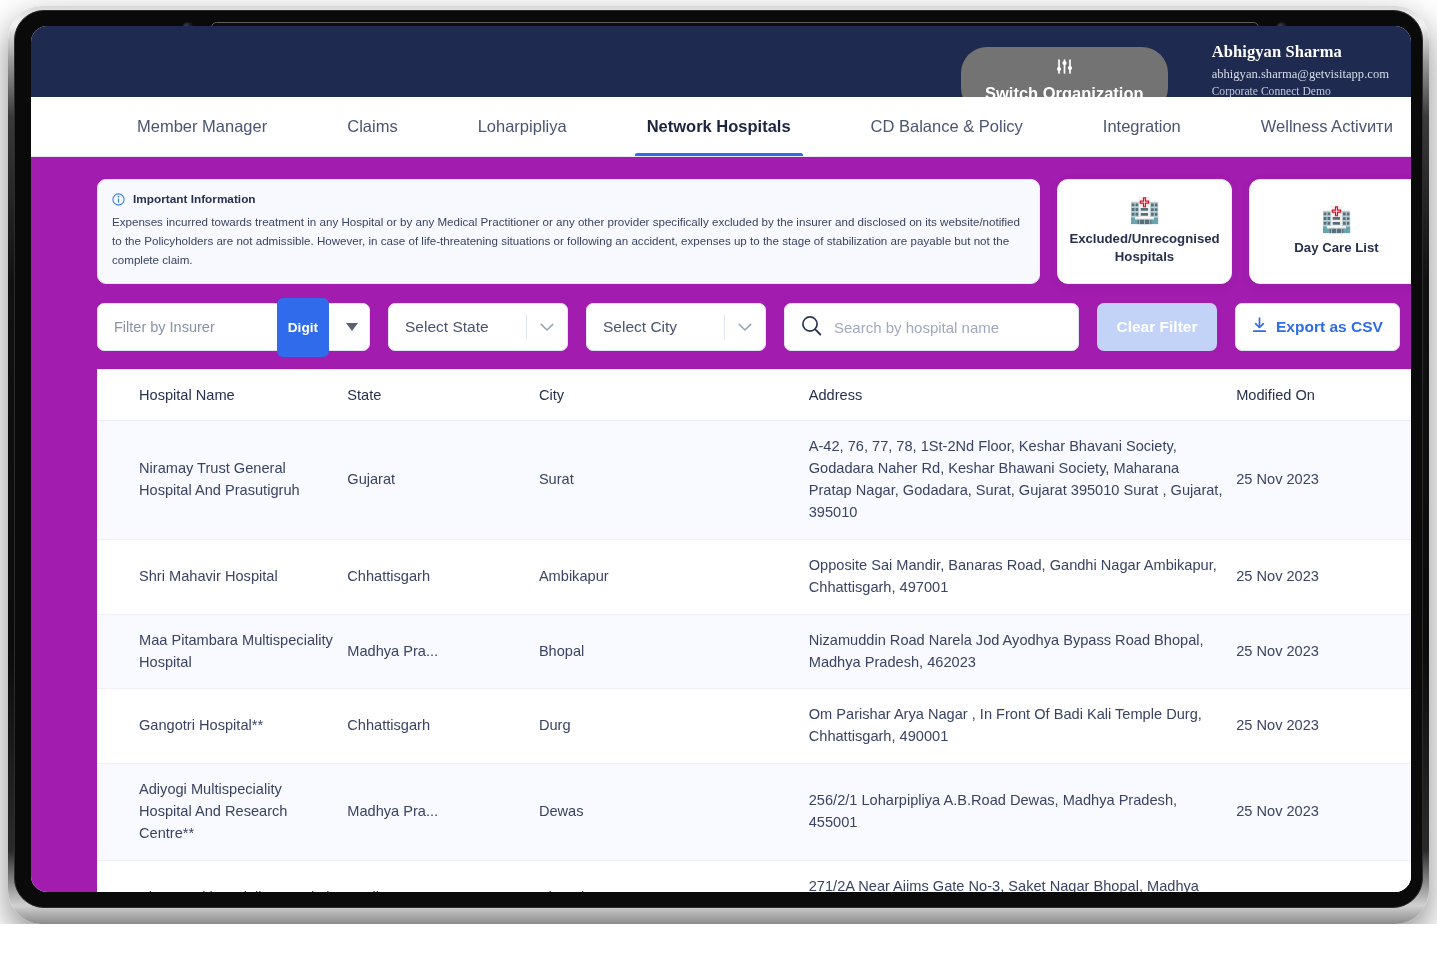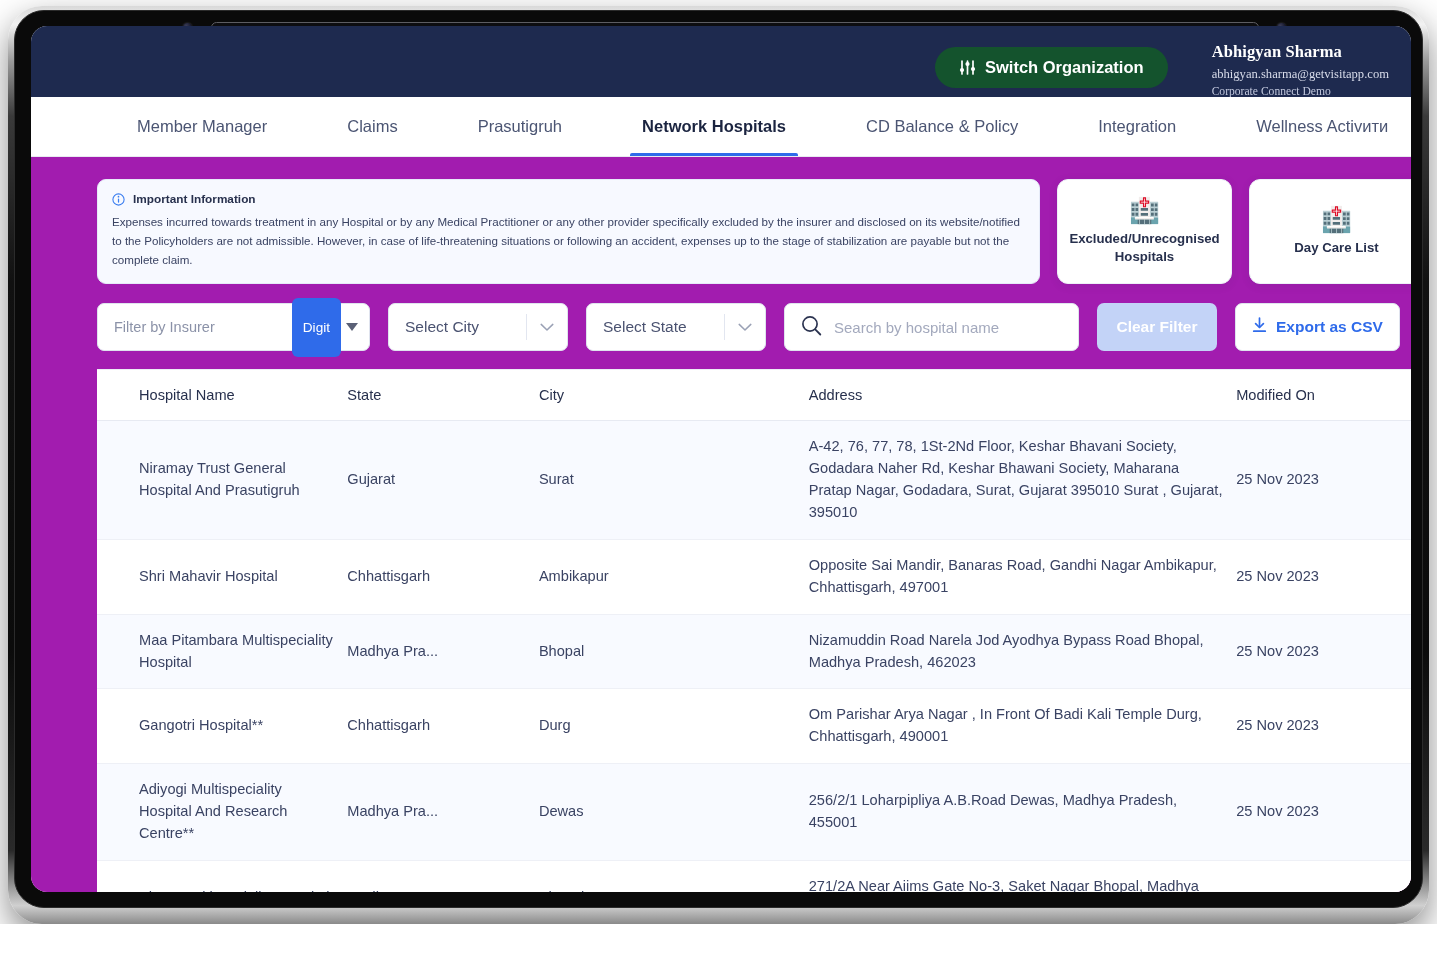--- a/index.html
+++ b/index.html
@@ -74,31 +74,32 @@
     position: relative;
     height: 71px;
     background: #1e2a4f;
     display: flex;
     align-items: flex-start;
     justify-content: flex-end;
     padding: 9px 22px 0 0;
   }
   .switch-org-btn {
     display: flex; align-items: center; gap: 9px;
-    background: #14532d;
+    background: #737373;
     color: #ffffff;
     border: none;
     border-radius: 26px;
     padding: 11px 24px;
     font-size: 16.5px;
     font-weight: 700;
     cursor: pointer;
     margin-top: 12px;
     margin-right: 44px;
     white-space: nowrap;
+    flex-direction: column;
   }
   .sliders-icon { display: inline-flex; }
   .user-block {
     text-align: left;
     color: #ffffff;
     padding-top: 6px;
     line-height: 1.32;
     font-family: Liberation Serif, serif;
   }
   .user-name { font-size: 16.5px; font-weight: 700; letter-spacing: .1px; }
@@ -198,24 +199,24 @@
     border: 1px solid #dfe3ee;
     border-radius: 7px;
     background: #ffffff;
     display: flex; align-items: center;
     padding: 0 11px 0 16px;
     cursor: pointer;
   }
   .filter-insurer-label { flex: 1; font-size: 14.5px; color: #8b92a8; }
   .digit-chip {
     background: #2f6bea; color: #ffffff;
-    font-size: 13.6px; font-weight: 400;
+    font-size: 13.6px; font-weight: 700;
     border-radius: 6px;
     padding: 22px 11px;
-    margin-right: 5px;
+    margin-right: 17px;
   }
   .caret-solid {
     width: 0; height: 0;
     border-left: 6.5px solid transparent;
     border-right: 6.5px solid transparent;
     border-top: 8px solid #5a6076;
   }
   .select-box {
     width: 180px; height: 48px;
     border: 1px solid #dfe3ee;
@@ -340,21 +341,21 @@
       <div class="user-block">
         <div class="user-name">Abhigyan Sharma</div>
         <div class="user-email">abhigyan.sharma@getvisitapp.com</div>
         <div class="user-org">Corporate Connect Demo</div>
       </div>
     </div>
 
     <div class="nav-tabs">
       <button class="nav-tab">Member Manager</button>
       <button class="nav-tab">Claims</button>
-      <button class="nav-tab">Prasutigruh</button>
+      <button class="nav-tab">Loharpipliya</button>
       <button class="nav-tab active">Network Hospitals</button>
       <button class="nav-tab">CD Balance &amp; Policy</button>
       <button class="nav-tab">Integration</button>
       <button class="nav-tab">Wellness Activити</button>
     </div>
 
     <div class="page-body">
 
       <div class="info-row">
         <div class="info-box">
@@ -385,33 +386,33 @@
 
       <div class="filter-row">
 
         <div class="filter-insurer">
           <span class="filter-insurer-label">Filter by Insurer</span>
           <span class="digit-chip">Digit</span>
           <span class="caret-solid"></span>
         </div>
 
         <div class="select-box">
-          <span class="select-label">Select City</span>
+          <span class="select-label">Select State</span>
           <span class="select-divider"></span>
           <span class="select-caret-wrap">
             <span class="chev-down">
               <svg width="14" height="9" viewBox="0 0 14 9" fill="none">
                 <path d="M1.2 1.4L7 7L12.8 1.4" stroke="#9aa1b5" stroke-width="1.5" stroke-linecap="round" stroke-linejoin="round"></path>
               </svg>
             </span>
           </span>
         </div>
 
         <div class="select-box">
-          <span class="select-label">Select State</span>
+          <span class="select-label">Select City</span>
           <span class="select-divider"></span>
           <span class="select-caret-wrap">
             <span class="chev-down">
               <svg width="14" height="9" viewBox="0 0 14 9" fill="none">
                 <path d="M1.2 1.4L7 7L12.8 1.4" stroke="#9aa1b5" stroke-width="1.5" stroke-linecap="round" stroke-linejoin="round"></path>
               </svg>
             </span>
           </span>
         </div>
 

